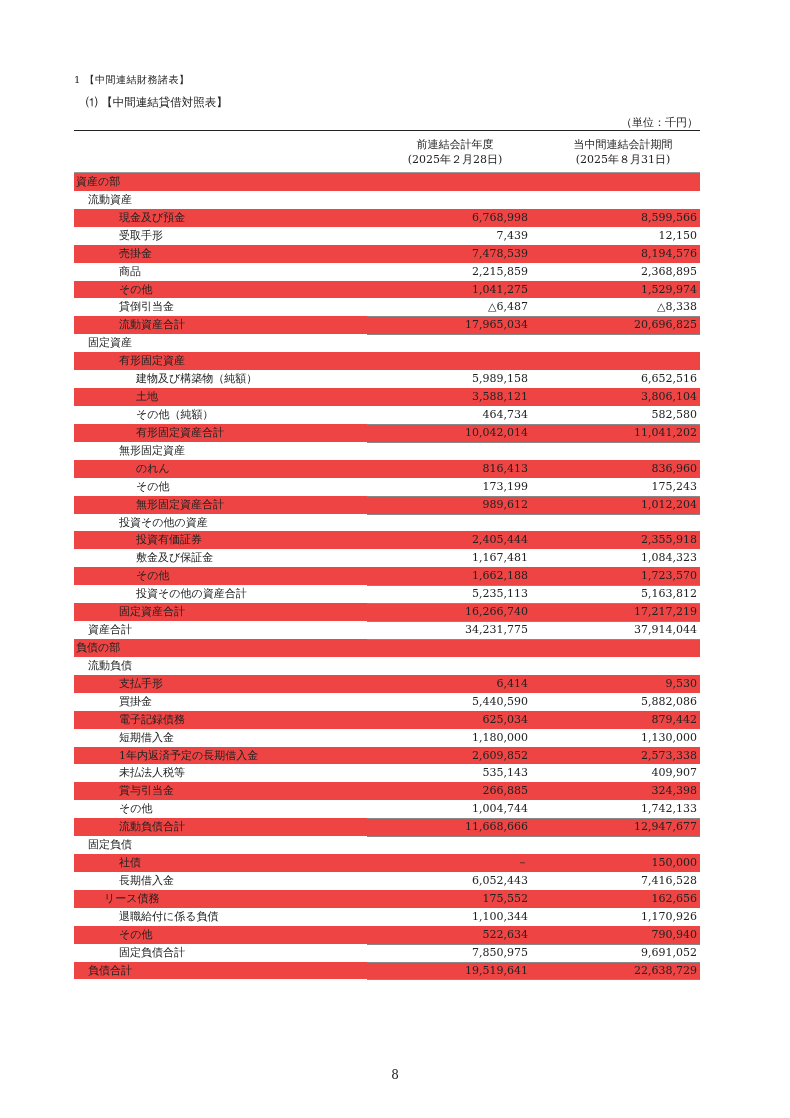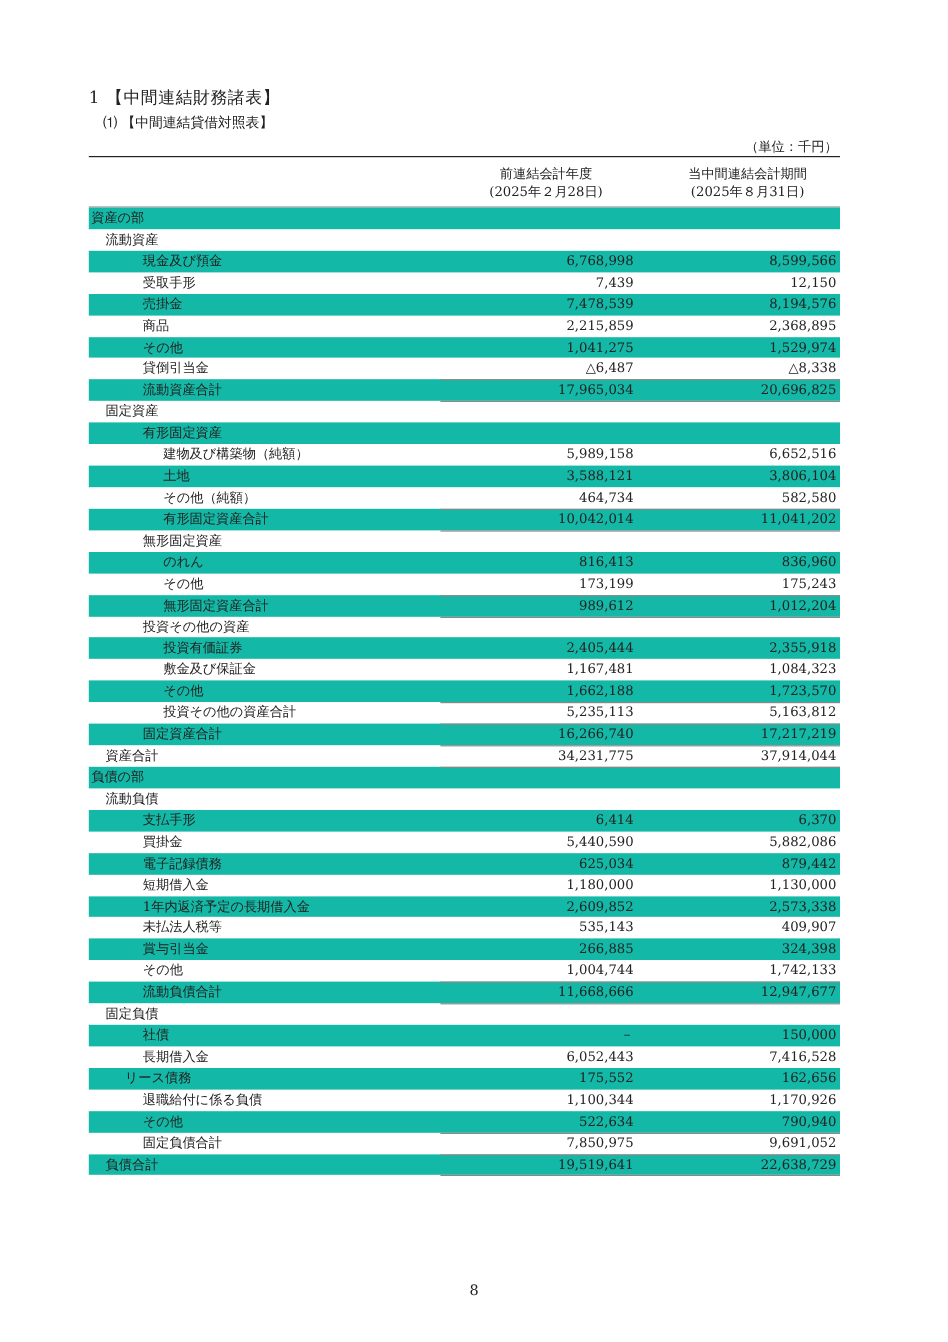--- a/index.html
+++ b/index.html
@@ -1,27 +1,27 @@
 <!DOCTYPE html>
 <html><head>
 <meta charset="utf-8">
 <style>
   html, body { margin: 0; padding: 0; background: #ffffff; }
   body { width: 790px; height: 1118px; position: relative; font-family: "DejaVu Serif", "Liberation Serif", serif; color: #222; }
-  .h1 { position: absolute; left: 74px; top: 73px; font-size: 14px; letter-spacing: 0.5px; }
+  .h1 { position: absolute; left: 74px; top: 73px; font-size: 10px; letter-spacing: 0.5px; }
   .h2 { position: absolute; left: 86px; top: 95px; font-size: 11.5px; text-align: right; }
   .unit { position: absolute; right: 92px; top: 115px; font-size: 11px; }
   .topline { position: absolute; left: 74px; width: 626px; top: 130px; height: 0; border-top: 1.5px solid #222; }
   .colhead { position: absolute; top: 137px; font-size: 11px; text-align: center; line-height: 15px; }
   .colhead.c1 { left: 380px; width: 150px; }
   .colhead.c2 { left: 548px; width: 150px; }
   .headline { position: absolute; left: 74px; width: 626px; top: 172px; border-top: 1px solid #999; }
   .table { position: absolute; left: 74px; top: 173px; width: 626px; }
   .row { height: 17.93px; position: relative; font-size: 11px; line-height: 17.93px; }
-  .row.shade { background: #14b8a6; }
+  .row.shade { background: #ef4444; }
   .row .label { position: absolute; top: 0; white-space: nowrap; }
   .row .v1 { position: absolute; right: 172px; top: 0; text-align: right; }
   .row .v2 { position: absolute; right: 3px; top: 0; text-align: right; }
   .row.sum::before { content: ""; position: absolute; left: 293px; right: 0; top: 0; border-top: 1px solid #888; }
   .row.lastline::after { content: ""; position: absolute; left: 293px; right: 0; bottom: -1px; border-top: 1px solid #888; }
   .pageno { position: absolute; left: 0; width: 790px; top: 1068px; text-align: center; font-size: 12px; }
 </style>
 </head>
 <body>
 
@@ -177,21 +177,21 @@
       <span class="v2"></span>
     </div>
     <div class="row">
       <span class="label" style="left: 14px;">流動負債</span>
       <span class="v1"></span>
       <span class="v2"></span>
     </div>
     <div class="row shade">
       <span class="label" style="left: 45px;">支払手形</span>
       <span class="v1">6,414</span>
-      <span class="v2">6,370</span>
+      <span class="v2">9,530</span>
     </div>
     <div class="row">
       <span class="label" style="left: 45px;">買掛金</span>
       <span class="v1">5,440,590</span>
       <span class="v2">5,882,086</span>
     </div>
     <div class="row shade">
       <span class="label" style="left: 45px;">電子記録債務</span>
       <span class="v1">625,034</span>
       <span class="v2">879,442</span>

